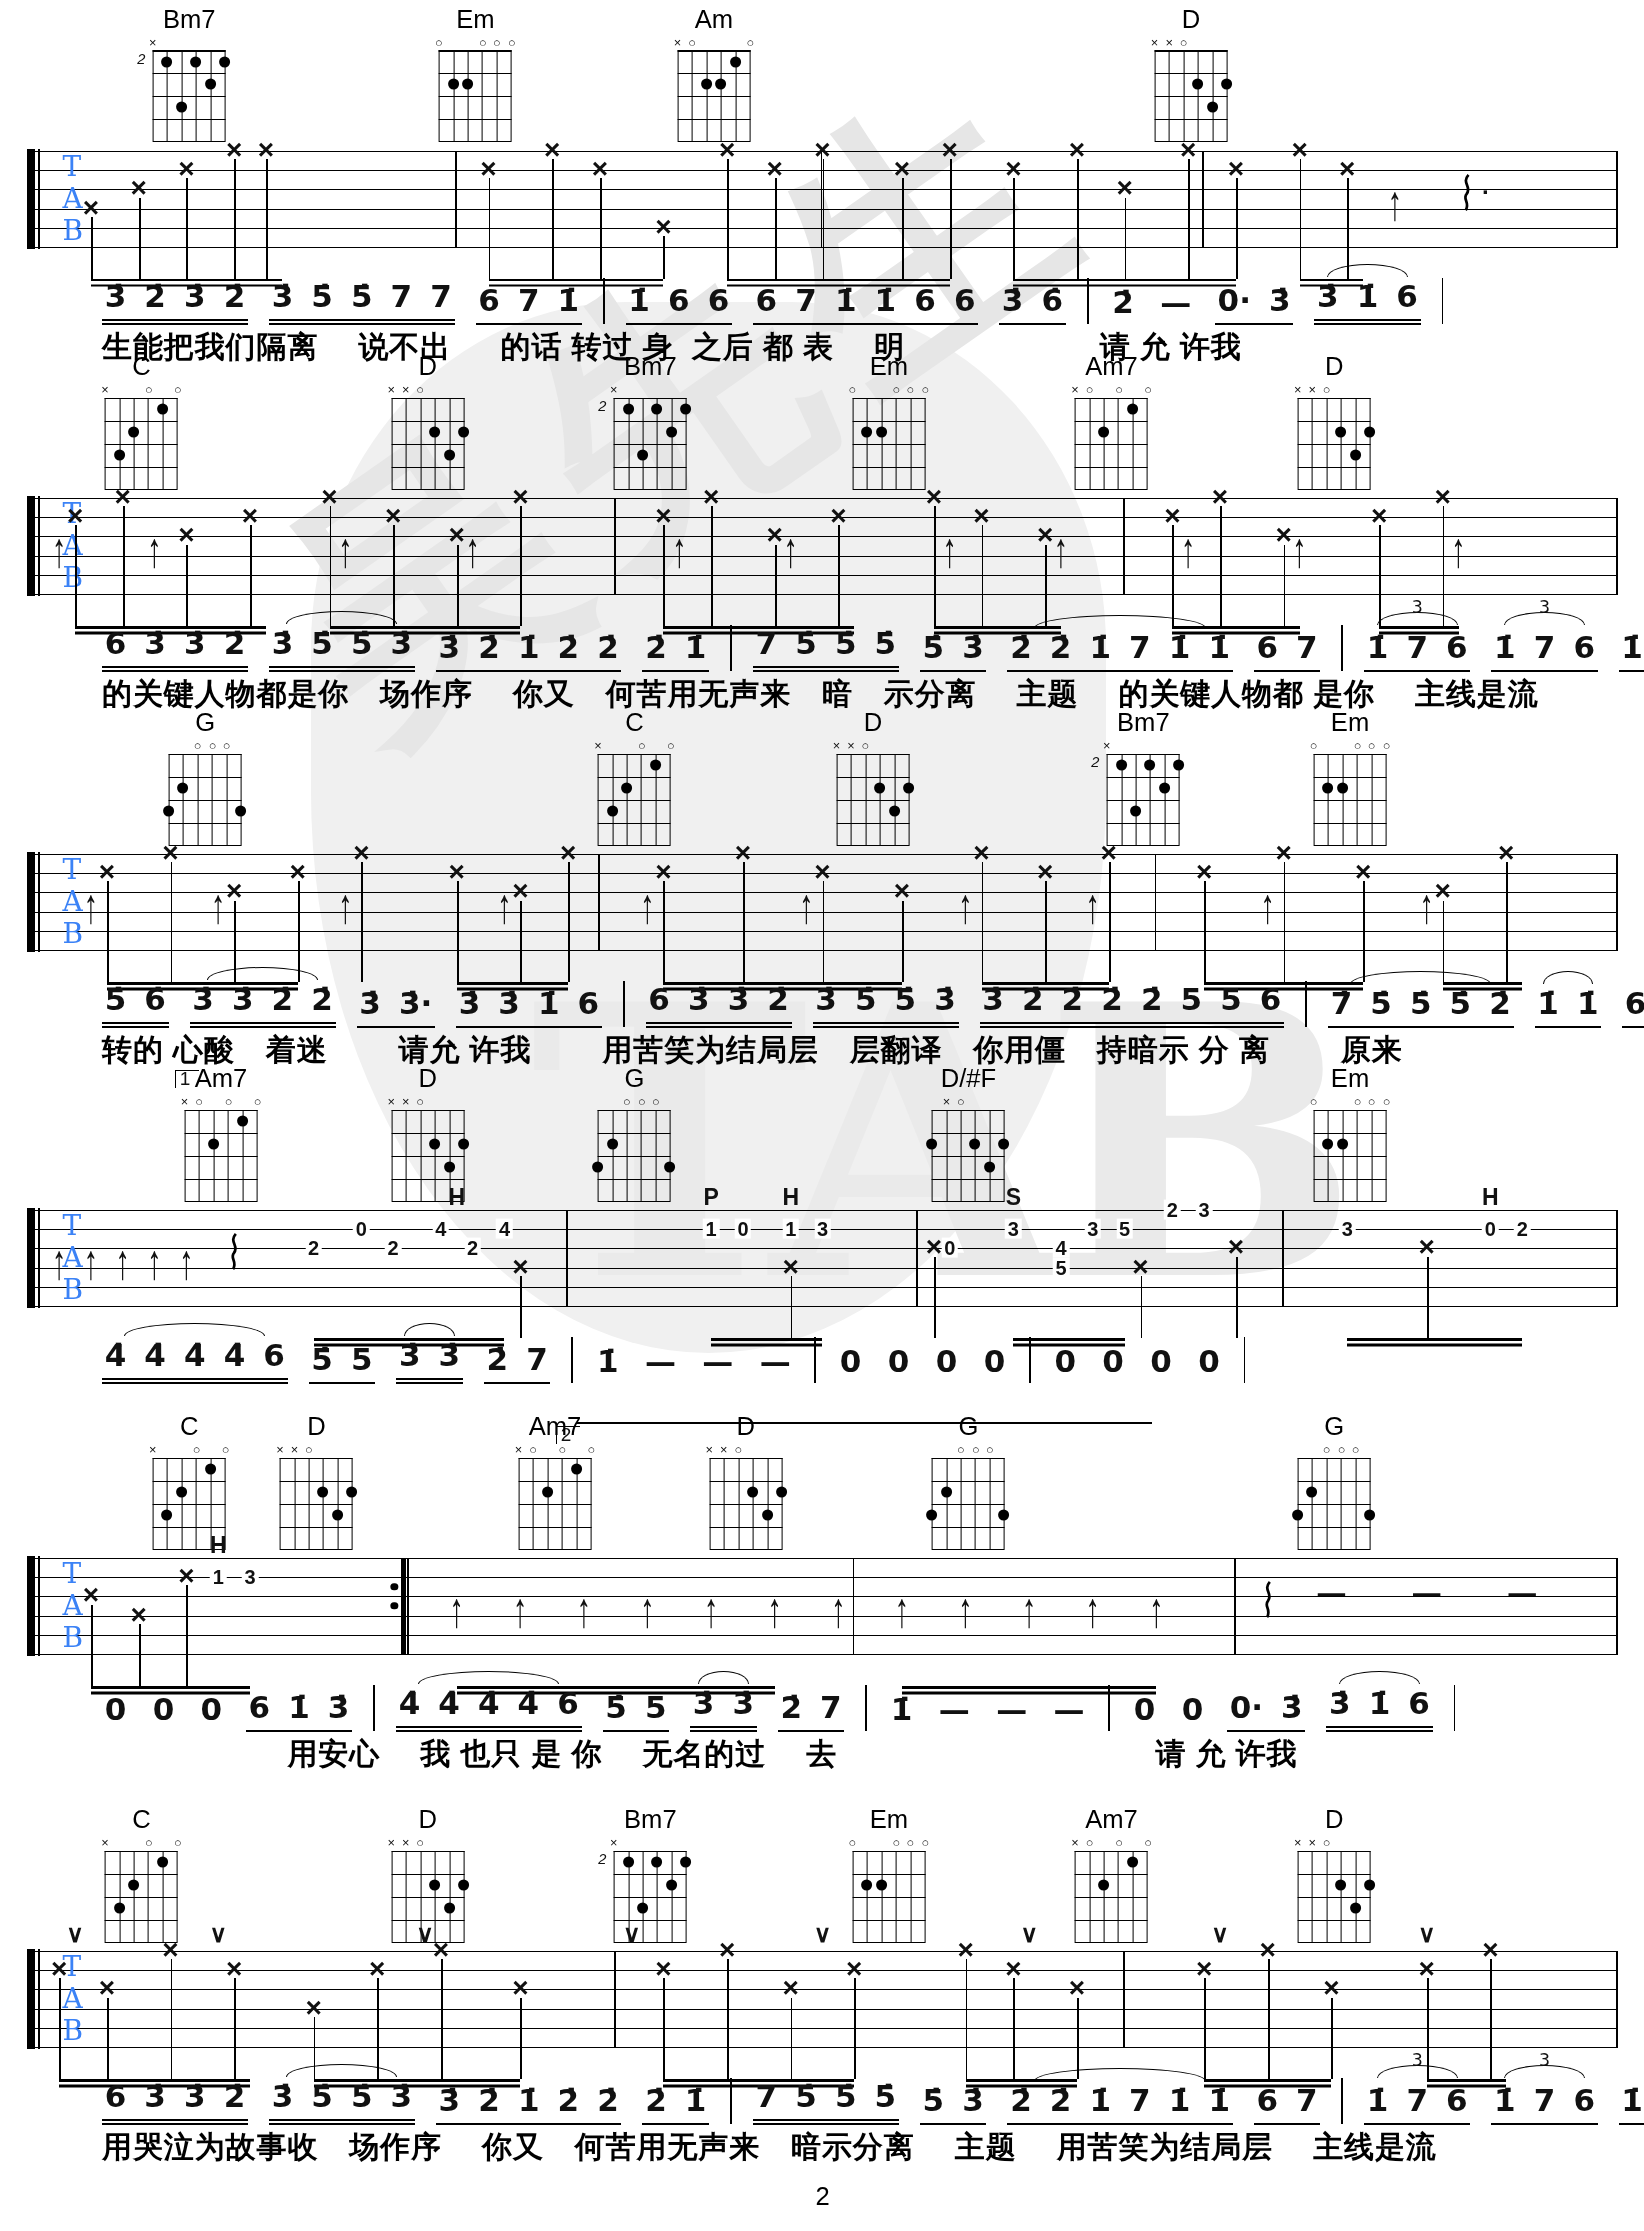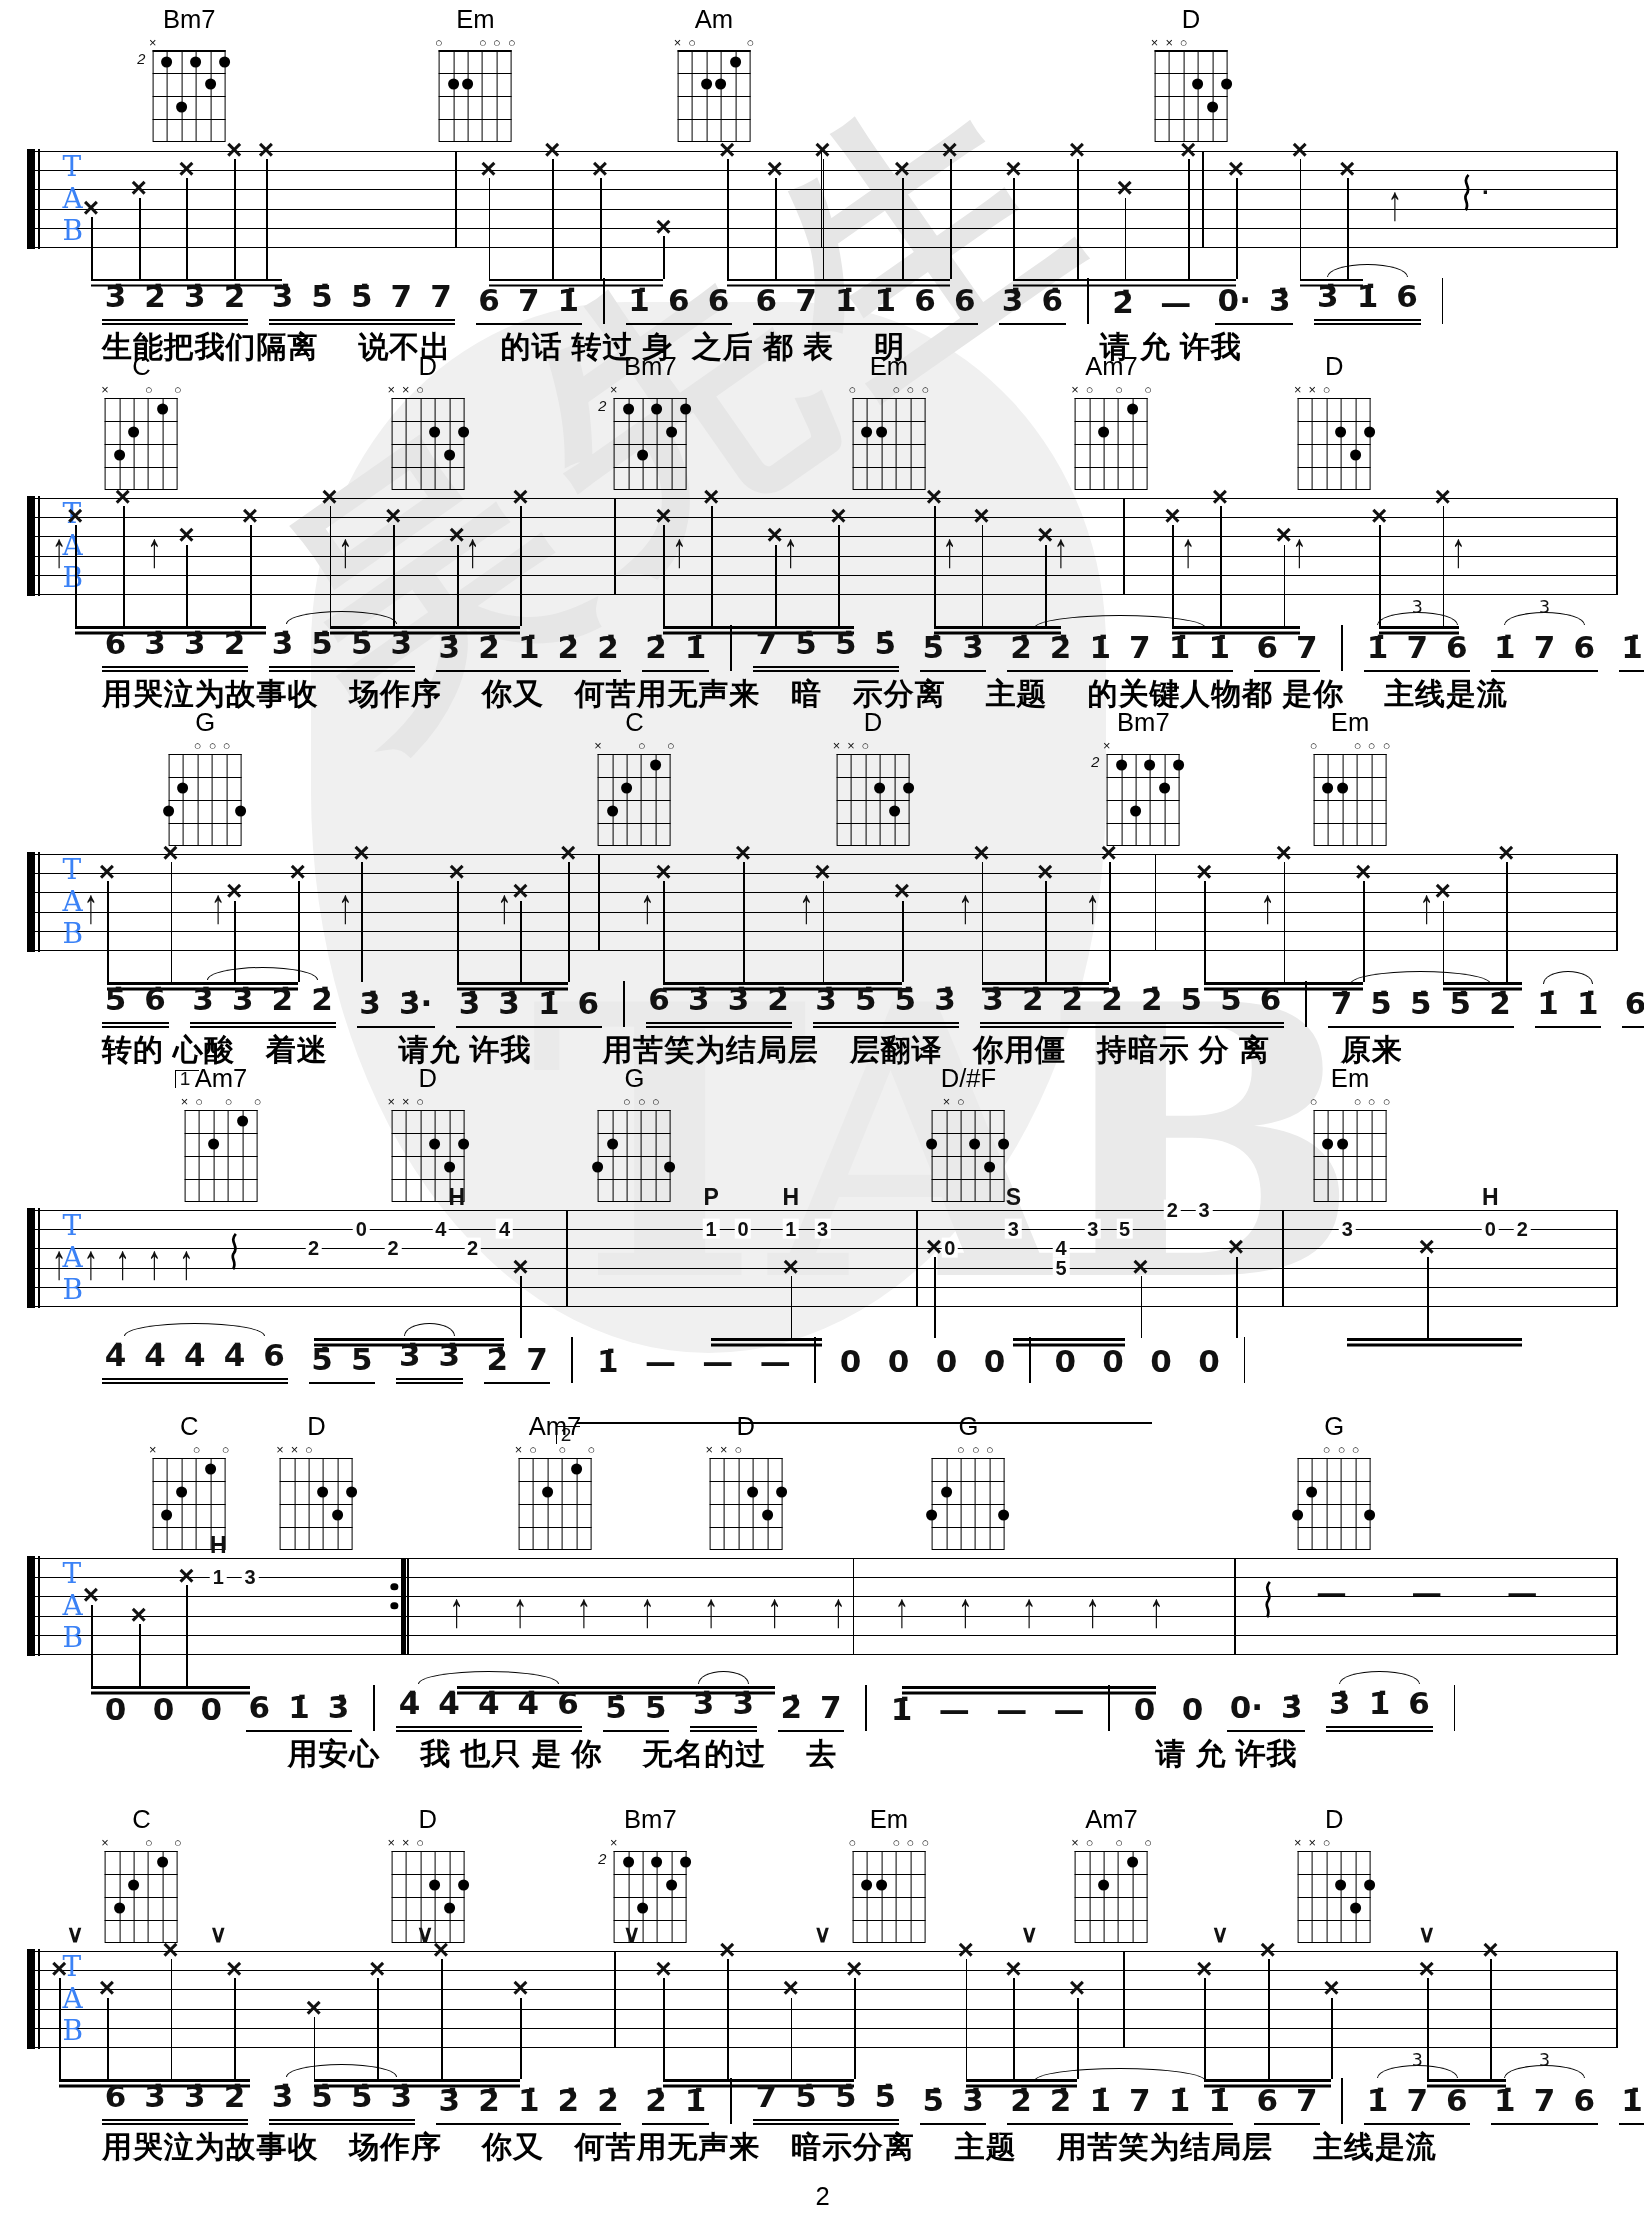--- a/index.html
+++ b/index.html
@@ -483,21 +483,21 @@
           <div class="jbar"></div>
           <span class="grp u2">7 5̇ 5̇ 5̇</span>
           <span class="grp u1">5̇ 3̇</span>
           <span class="grp u1">2̇ 2̇ 1̇ 7 1̇ 1̇<div class="trip" style="top: -12.8px;"></div></span>
           <span class="grp u1">6 7</span>
           <div class="jbar"></div>
           <span class="grp u1">1̇ 7 6<div class="trip"></div><div class="triplbl">3</div></span>
           <span class="grp u1">1̇ 7 6<div class="trip"></div><div class="triplbl">3</div></span>
           <span class="grp u1">1̇ 6·</span>
         </div>
-        <div class="lyr">用哭泣为故事收　场作序　 你又　何苦用无声来　暗　示分离　 主题　 的关键人物都 是你　 主线是流</div>
+        <div class="lyr">的关键人物都是你　场作序　 你又　何苦用无声来　暗　示分离　 主题　 的关键人物都 是你　 主线是流</div>
       </div>
       <div class="sys" style="top: 708px;">
         <div class="chordrow">
           <div class="chord" style="left: 9%;">
             <div class="cname">G</div>
             <div class="cmark">
               <span style="left: 29px;">○</span>
               <span style="left: 44px;">○</span>
               <span style="left: 58px;">○</span>
             </div>

